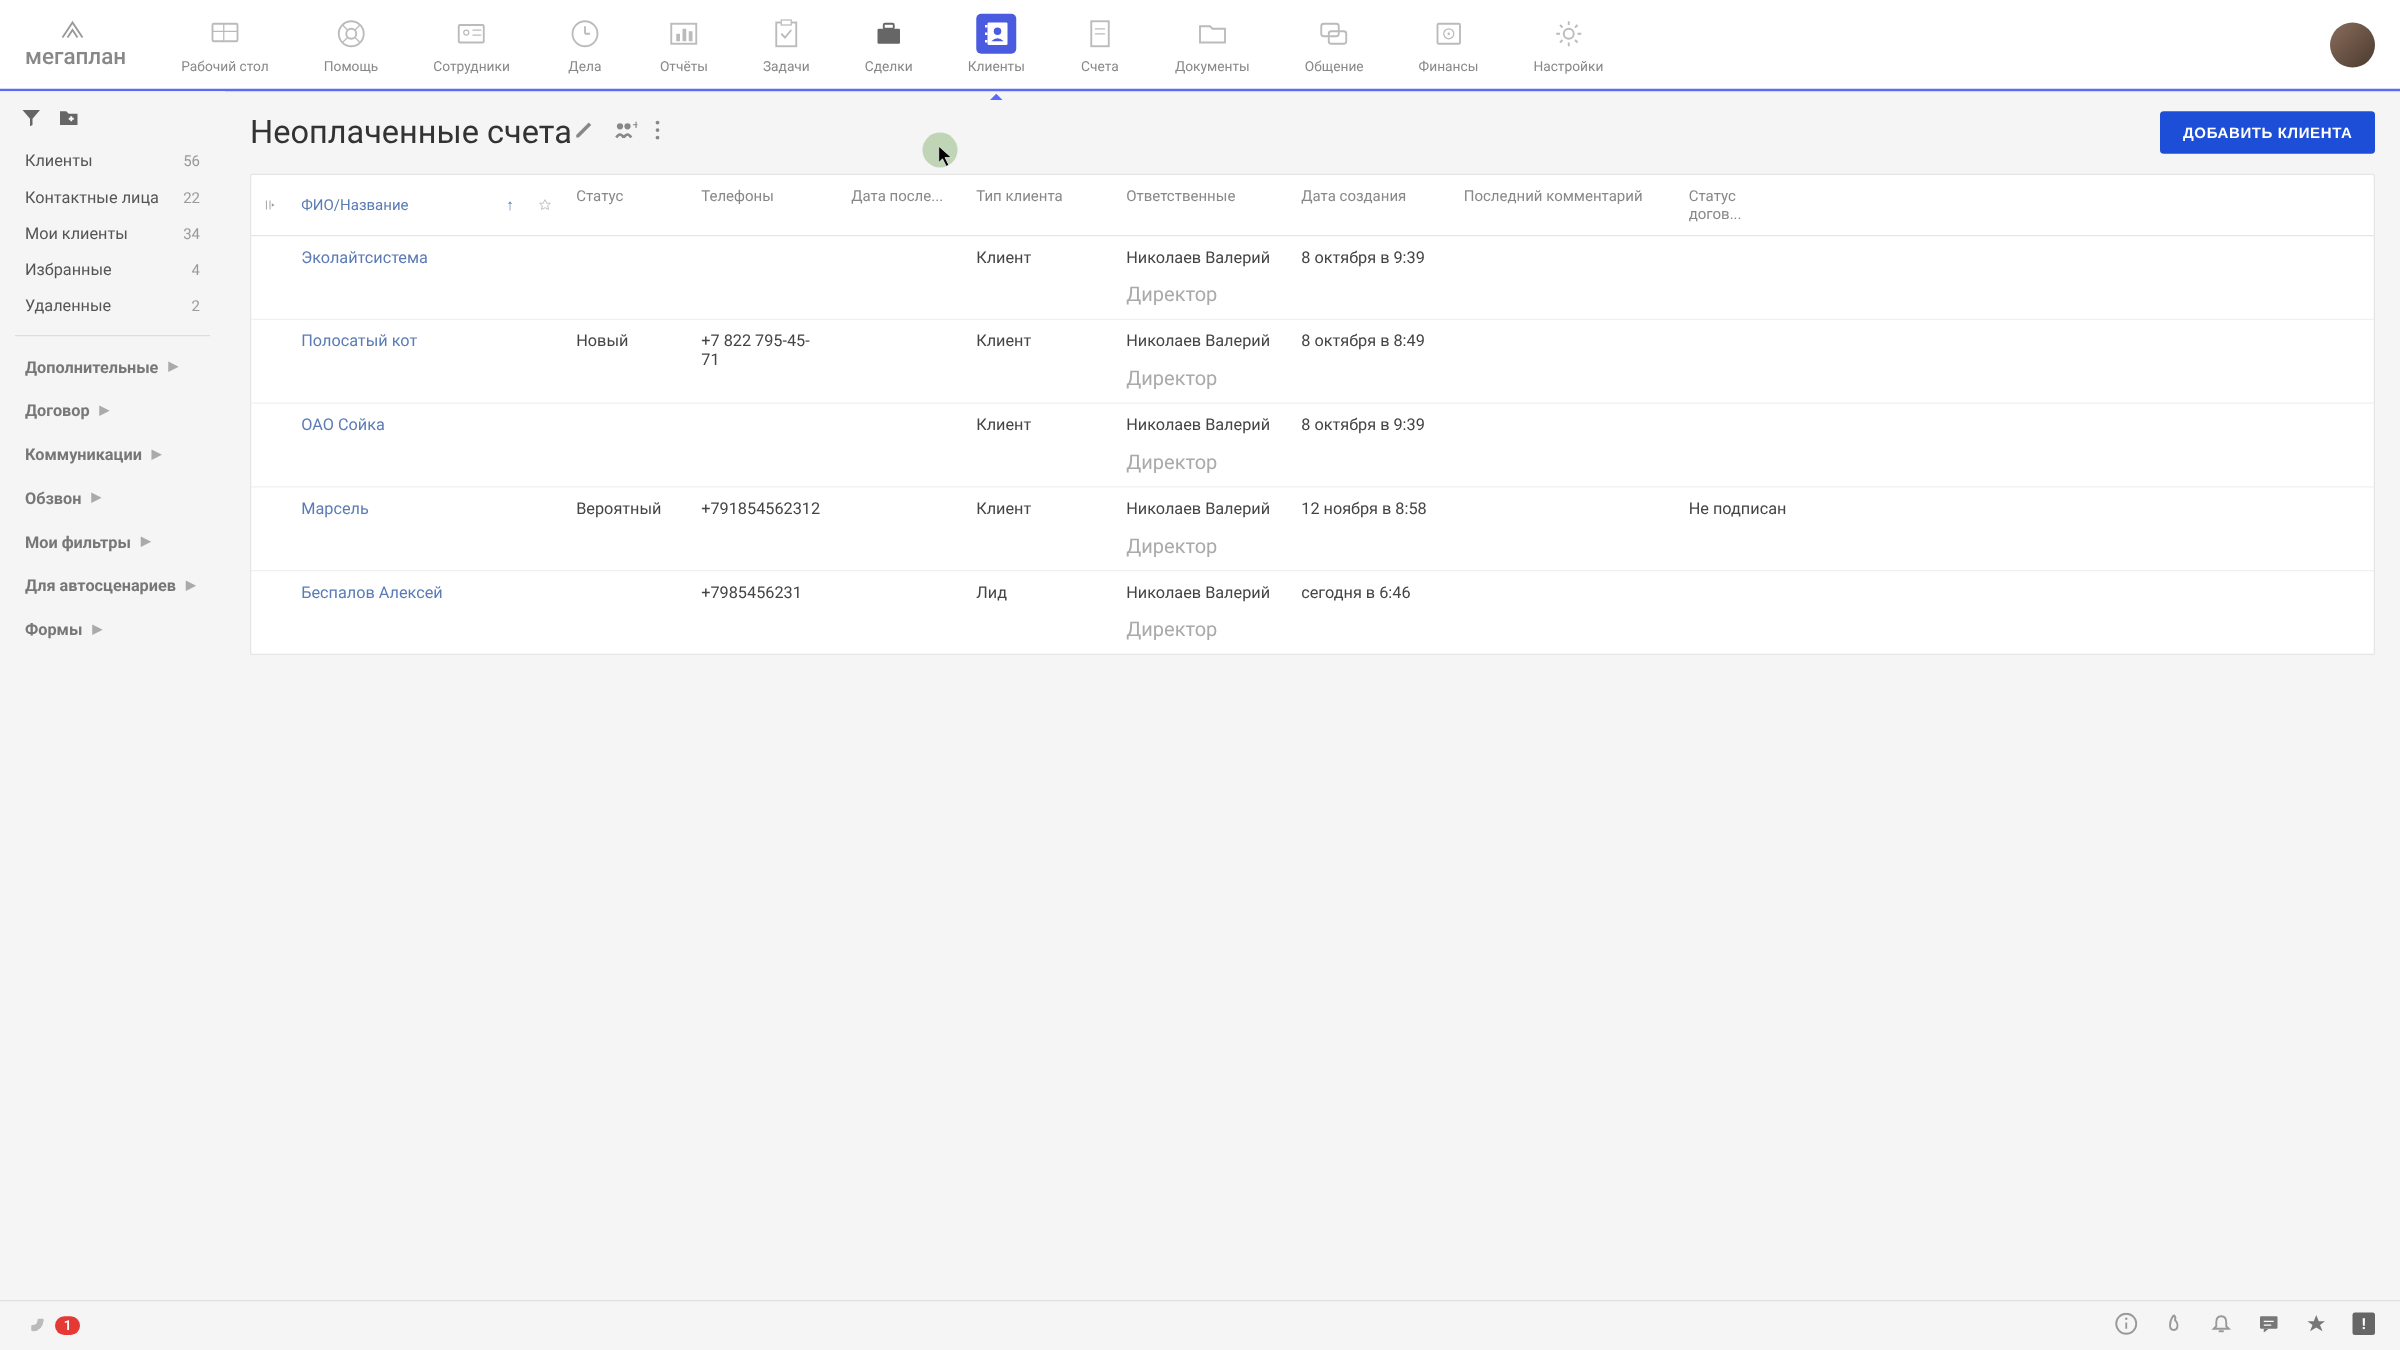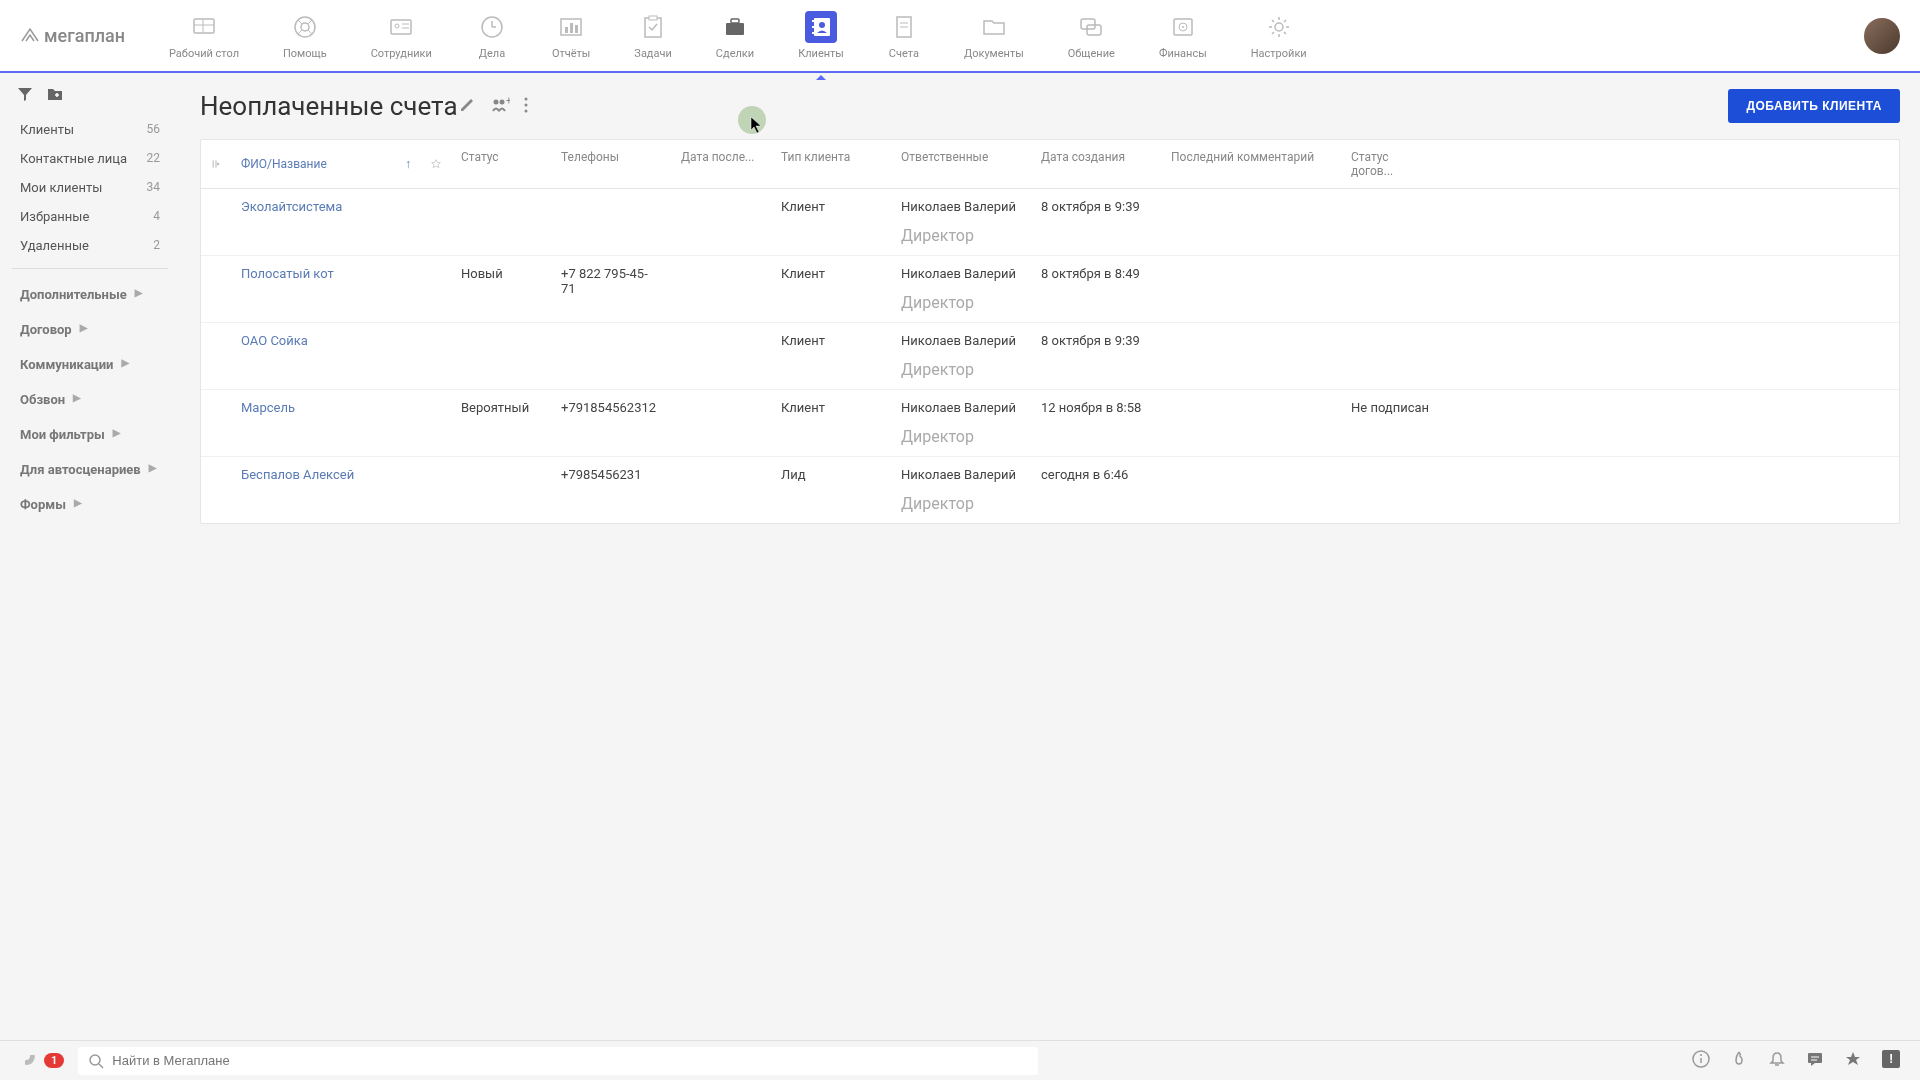--- a/index.html
+++ b/index.html
@@ -1,18 +1,18 @@
 <!DOCTYPE html>
 <html><head>
 <meta charset="utf-8">
 <style>
 * { margin: 0; padding: 0; box-sizing: border-box; }
 body { font-family: -apple-system, BlinkMacSystemFont, "Segoe UI", Roboto, Arial, sans-serif; background: #f5f5f5; color: #333; font-size: 13px; overflow: hidden; }
 .topnav { background: #fff; height: 73px; display: flex; align-items: center; padding: 0 20px; border-bottom: 2px solid #5b6bf5; }
-.logo { display: flex; align-items: center; margin-right: 30px; color: #888; font-size: 18px; font-weight: 500; }
+.logo { display: flex; align-items: center; margin-right: 30px; color: #888; font-size: 18px; font-weight: 500; flex-direction: column; }
 .logo svg { margin-right: 4px; }
 .nav-items { display: flex; gap: 16px; flex: 1; }
 .nav-item { display: flex; flex-direction: column; align-items: center; padding: 8px 14px; cursor: pointer; position: relative; }
 .nav-item .icon { width: 32px; height: 32px; display: flex; align-items: center; justify-content: center; margin-bottom: 4px; }
 .nav-item .label { font-size: 11px; color: #888; white-space: nowrap; }
 .nav-item.active .icon { background: #4a5be0; border-radius: 4px; }
 .nav-item.active::after { content: ''; position: absolute; bottom: -12px; left: 50%; transform: translateX(-50%); width: 0; height: 0; border-left: 5px solid transparent; border-right: 5px solid transparent; border-bottom: 5px solid #5b6bf5; }
 .avatar { width: 36px; height: 36px; border-radius: 50%; background: linear-gradient(135deg, #8a6d5c, #4a3a2e); margin-left: auto; }
 
 .main { display: flex; height: calc(100vh - 73px - 40px); }
@@ -414,27 +414,20 @@
 <svg class="cursor-arrow" width="14" height="18" viewBox="0 0 14 18">
     <path d="M1 1 L1 14 L4 11 L7 17 L9 16 L6 10 L11 10 Z" fill="#000" stroke="#fff" stroke-width="0.5"></path>
   </svg>
 
 <div class="bottombar">
   <div class="phone-badge">
     <svg width="18" height="18" viewBox="0 0 18 18">
         <path d="M4 3 Q3 3 3 4 L3 7 Q3 8 4 8 Q8 8 8 12 Q8 13 9 13 L12 13 Q13 13 13 12 Q13 4 4 3" fill="#bbb" transform="rotate(90 9 9)"></path>
       </svg>
     <span class="badge-count">1</span>
-  </div>
-  <div class="search-wrap">
-    <svg width="16" height="16" viewBox="0 0 16 16">
-        <circle cx="7" cy="7" r="5" stroke="#999" fill="none" stroke-width="1.5"></circle>
-        <line x1="11" y1="11" x2="15" y2="15" stroke="#999" stroke-width="1.5"></line>
-      </svg>
-    <input type="text" placeholder="Найти в Мегаплане" style="">
   </div>
   <div class="bottom-icons">
     <span class="bicn"><svg width="18" height="18" viewBox="0 0 18 18">
           <circle cx="9" cy="9" r="8" stroke="#999" fill="none" stroke-width="1.5"></circle>
           <line x1="9" y1="8" x2="9" y2="13" stroke="#999" stroke-width="1.5"></line>
           <circle cx="9" cy="5" r="1" fill="#999"></circle>
         </svg></span>
     <span class="bicn"><svg width="18" height="18" viewBox="0 0 18 18">
           <path d="M9 2 Q6 6 6 10 Q6 14 9 14 Q12 14 12 10 Q12 8 10 6 Q11 4 9 2" stroke="#999" fill="none" stroke-width="1.5"></path>
         </svg></span>

